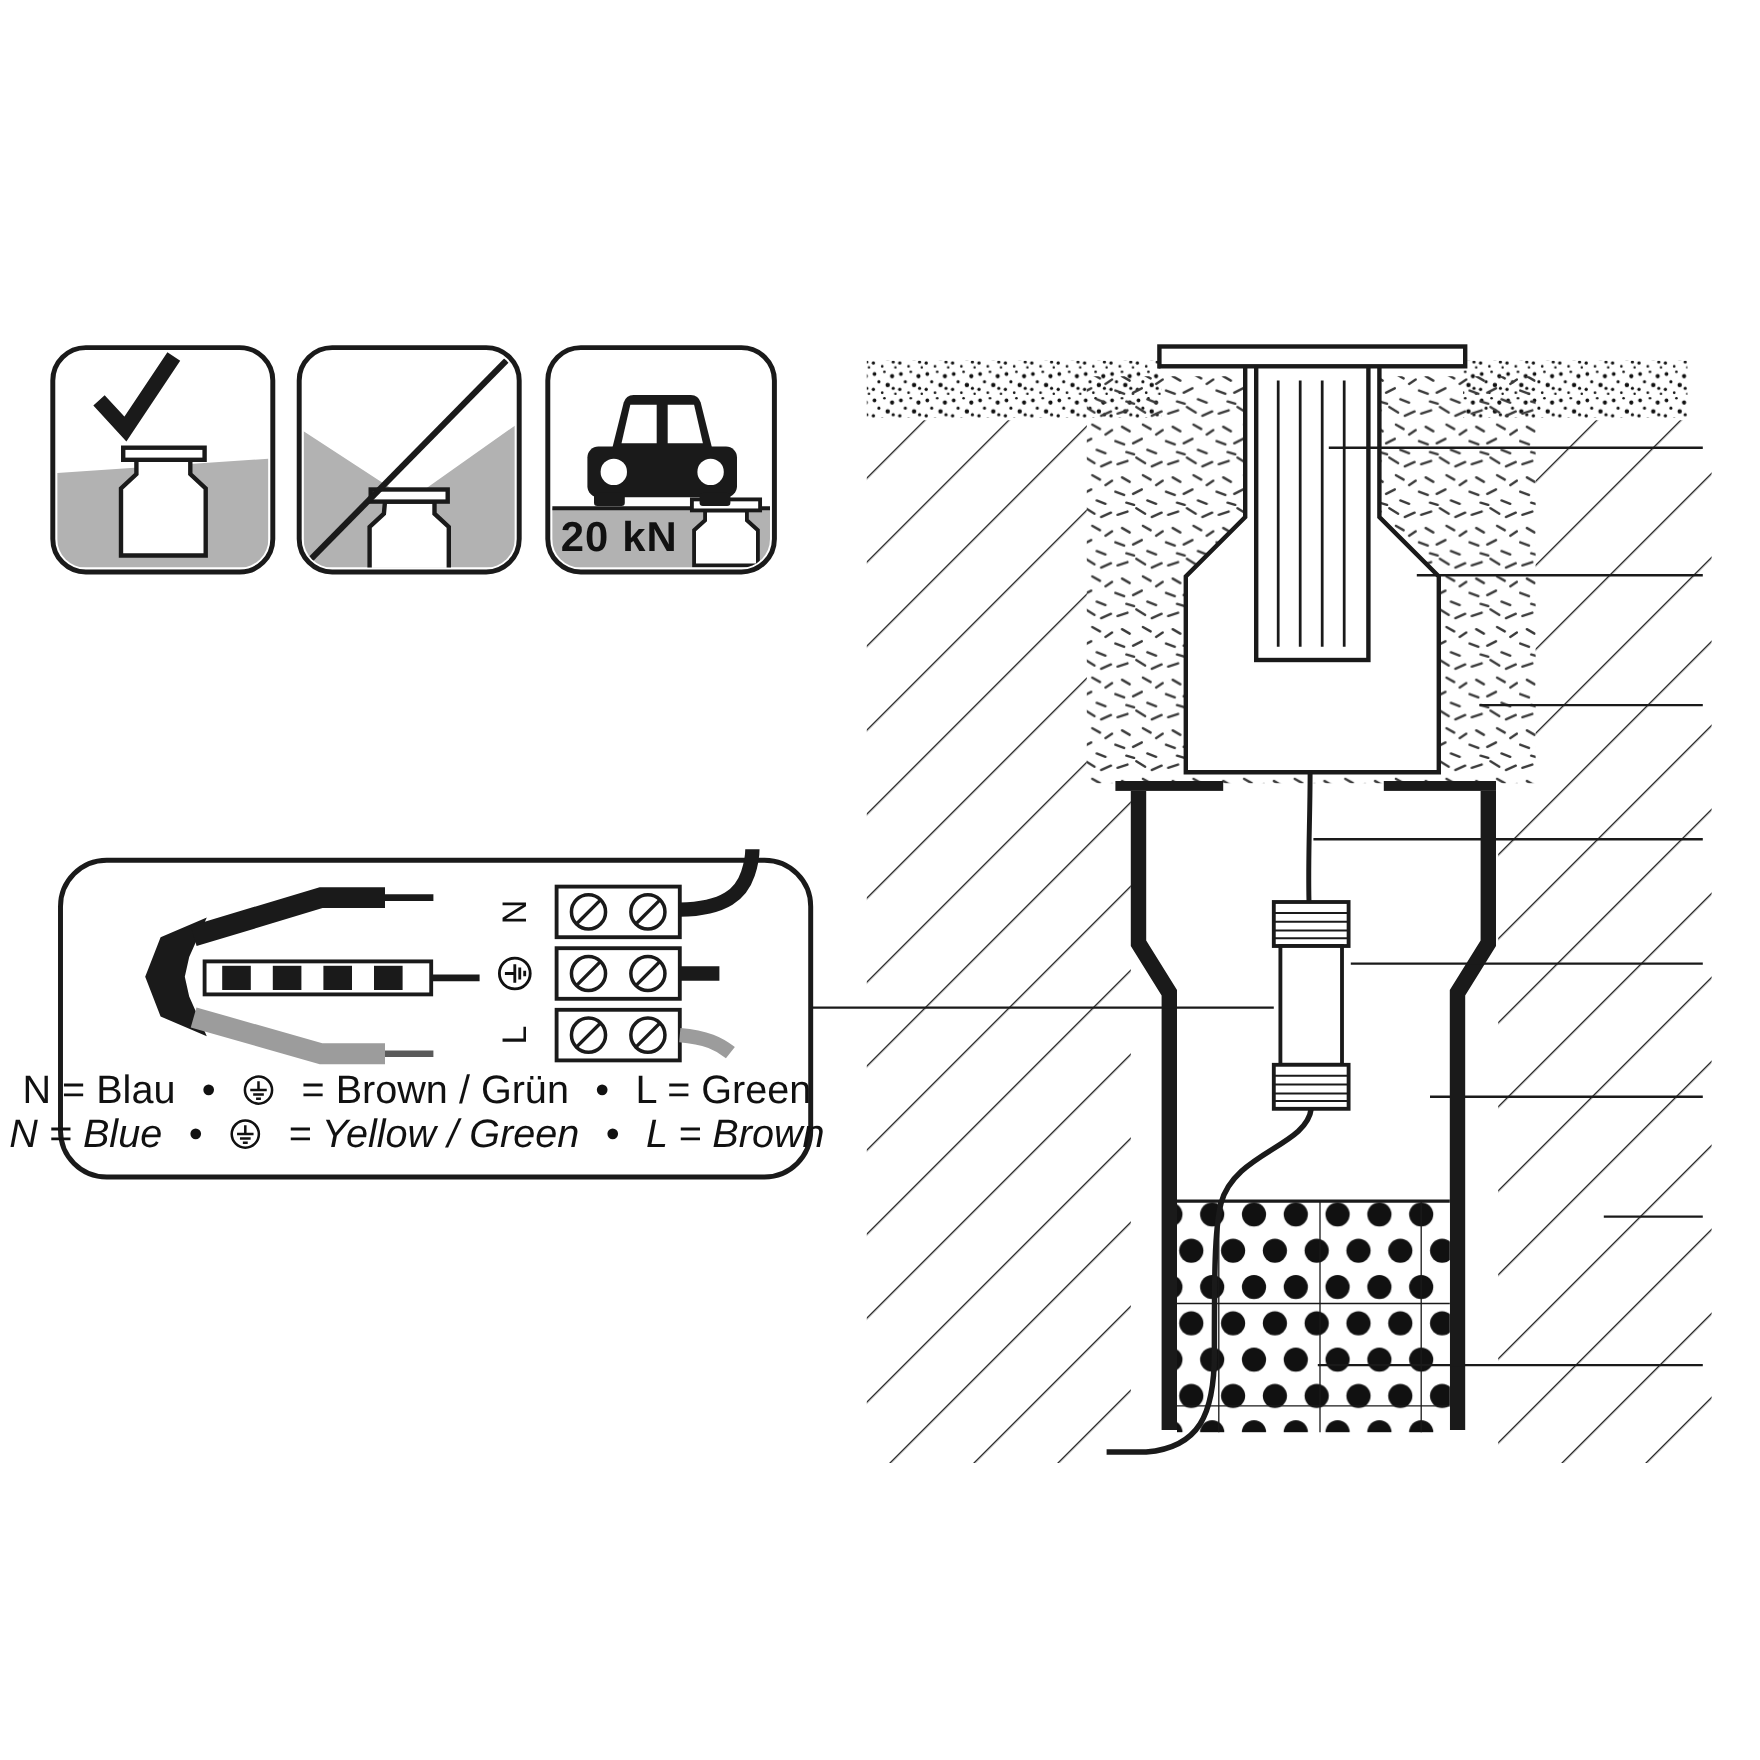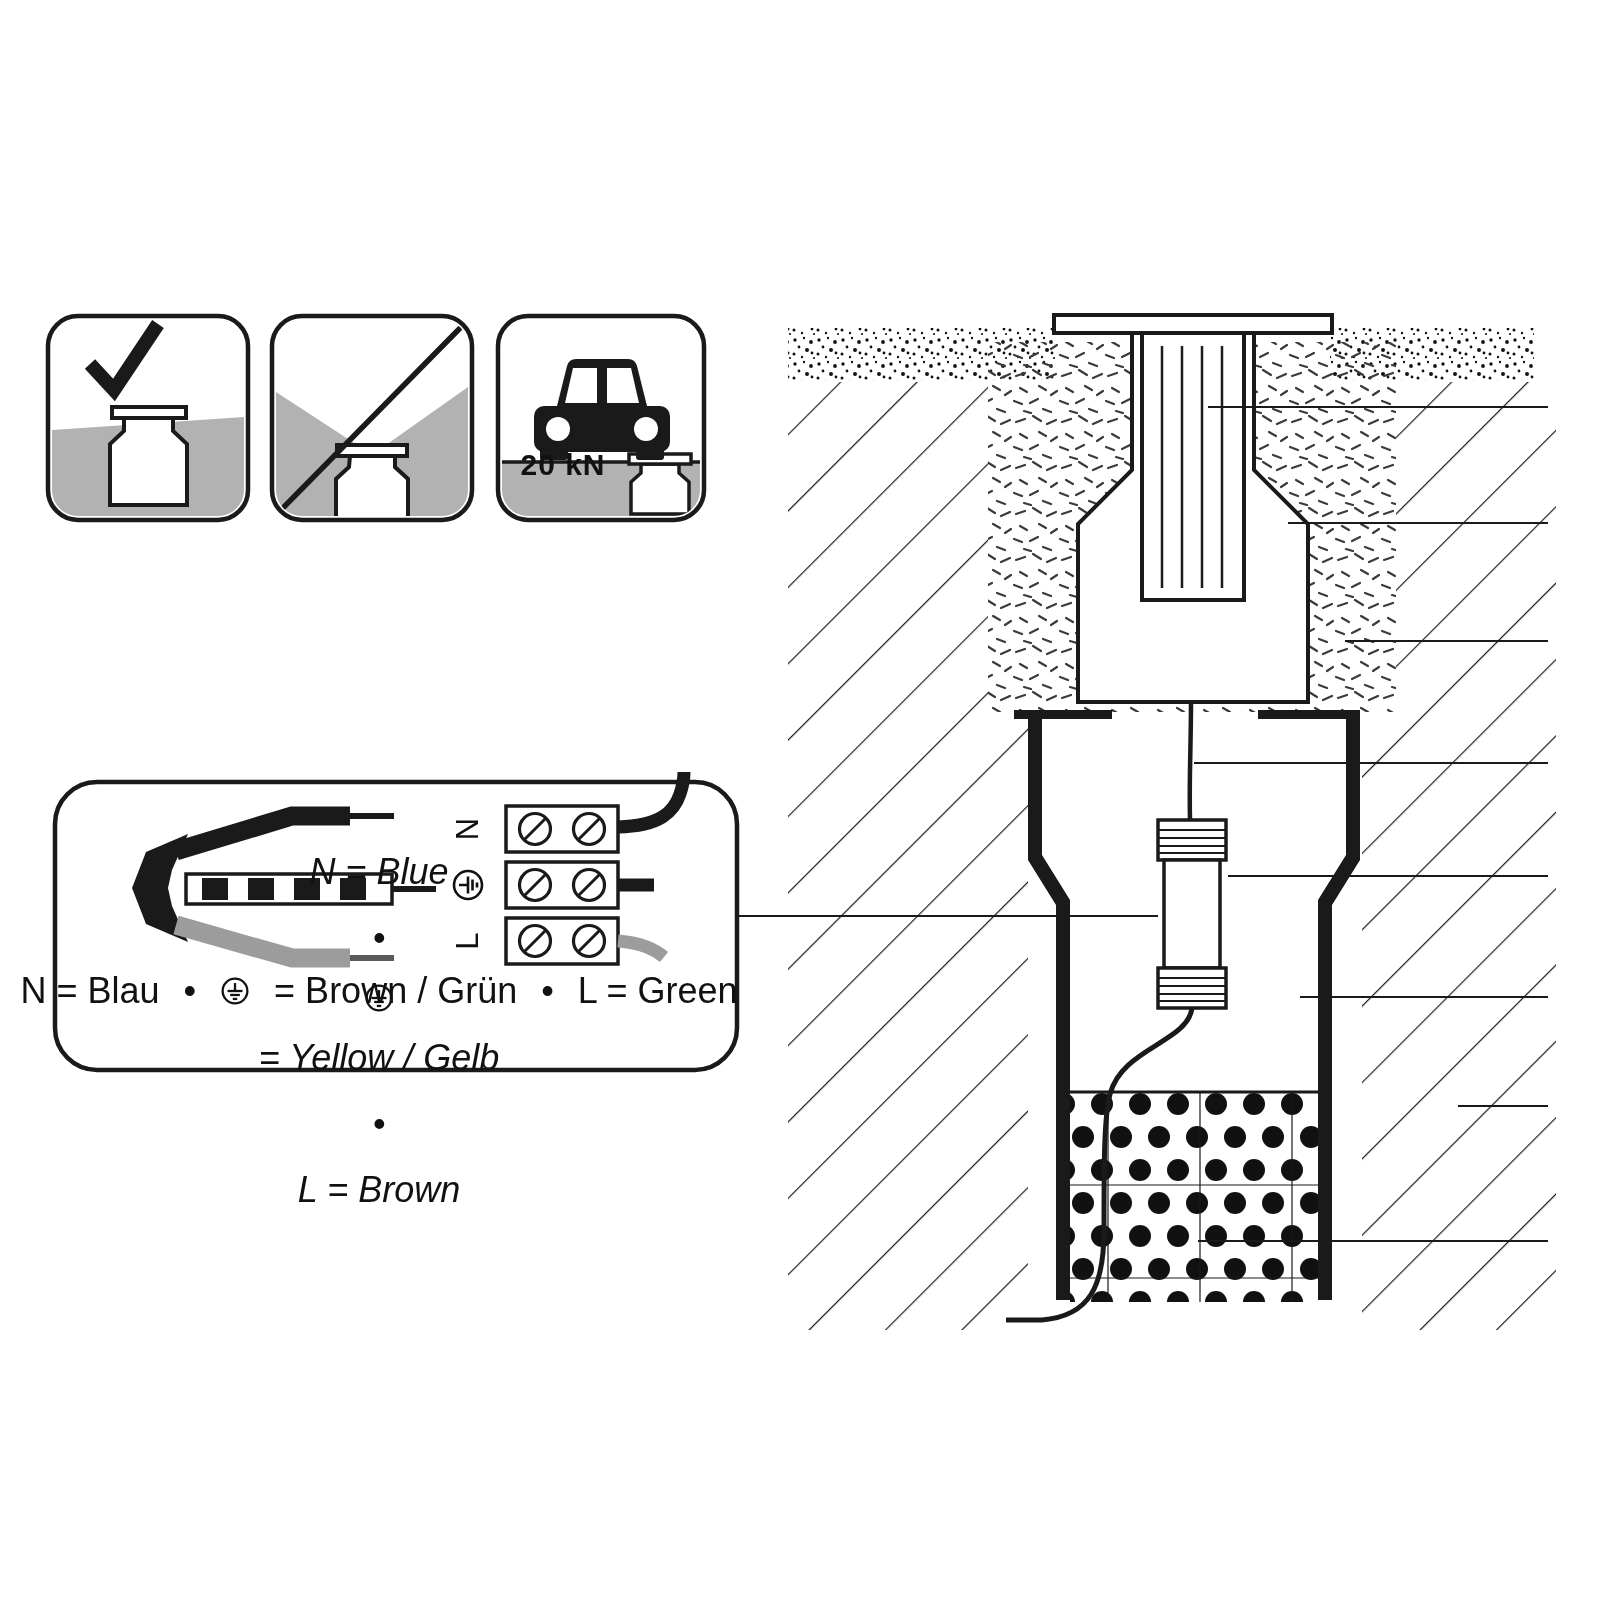--- a/index.html
+++ b/index.html
@@ -3,23 +3,23 @@
 <meta charset="utf-8">
 <style>
   html,body{margin:0;padding:0;background:#fff;}
   #canvas{
     position:relative;width:1600px;height:1600px;background:#fff;overflow:hidden;
     font-family:"Liberation Sans",sans-serif;color:#111;
   }
   #art{position:absolute;left:0;top:0;}
   .overlay{position:absolute;}
   #load-label{
-    left:504px;top:443px;width:118px;height:44px;
+    left:504px;top:467px;width:118px;height:44px;
     display:flex;align-items:center;justify-content:center;
-    font-size:30px;font-weight:bold;letter-spacing:1px;
+    font-size:38px;font-weight:bold;letter-spacing:1px;
   }
   .tlabel{
     position:absolute;width:48px;height:48px;
     display:flex;align-items:center;justify-content:center;
     transform:rotate(-90deg);font-size:31px;
   }
   .caption{
     position:absolute;left:38px;width:682px;height:38px;
     display:flex;justify-content:center;align-items:center;gap:24px;
     font-size:36px;white-space:nowrap;
@@ -263,28 +263,28 @@
     <line x1="17" y1="8" x2="17" y2="17" stroke="#111" stroke-width="2.6"></line>
     <line x1="8.5" y1="17" x2="25.5" y2="17" stroke="#111" stroke-width="2.6"></line>
     <line x1="11.5" y1="21.5" x2="22.5" y2="21.5" stroke="#111" stroke-width="2.6"></line>
     <line x1="14.5" y1="26" x2="19.5" y2="26" stroke="#111" stroke-width="2.6"></line>
   </svg>
   <span>= Brown / Grün</span>
   <span>•</span>
   <span>L = Green</span>
 </div>
 
-<div class="caption en" style="top:1012px;flex-direction:column;">
+<div class="caption en" style="top:1012px;">
   <span>N = Blue</span>
   <span>•</span>
   <svg width="30" height="30" viewBox="0 0 34 34">
     <circle cx="17" cy="17" r="14" fill="none" stroke="#111" stroke-width="2.6"></circle>
     <line x1="17" y1="8" x2="17" y2="17" stroke="#111" stroke-width="2.6"></line>
     <line x1="8.5" y1="17" x2="25.5" y2="17" stroke="#111" stroke-width="2.6"></line>
     <line x1="11.5" y1="21.5" x2="22.5" y2="21.5" stroke="#111" stroke-width="2.6"></line>
     <line x1="14.5" y1="26" x2="19.5" y2="26" stroke="#111" stroke-width="2.6"></line>
   </svg>
-  <span>= Yellow / Gelb</span>
+  <span>= Yellow / Green</span>
   <span>•</span>
   <span>L = Brown</span>
 </div>
 
 </div>
 
 </body></html>

